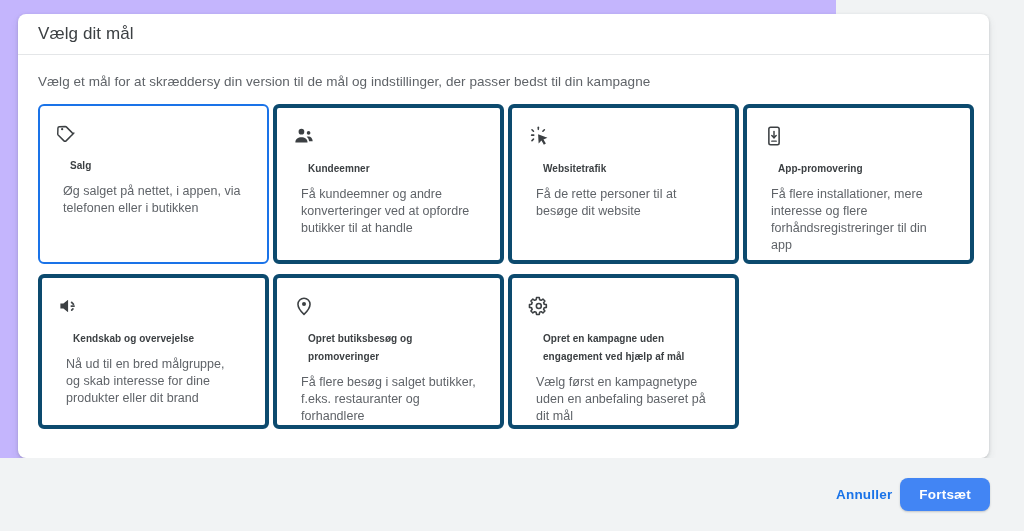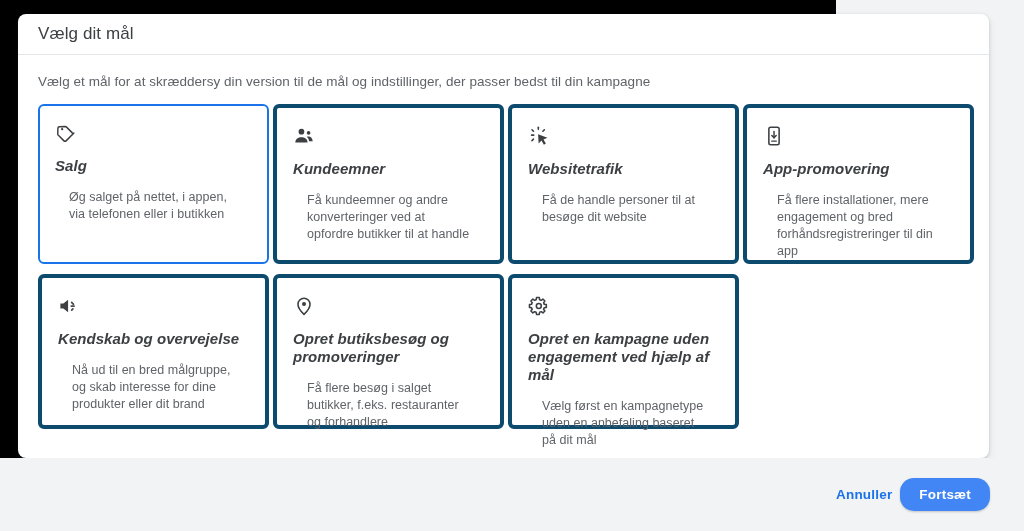--- a/index.html
+++ b/index.html
@@ -12,21 +12,21 @@
   body {
     background: #f1f3f4;
     font-family: "Liberation Sans", "DejaVu Sans", sans-serif;
     -webkit-font-smoothing: antialiased;
   }
 
   .screen {
     position: relative;
     width: 836px;
     height: 531px;
-    background: #000000;
+    background: #c4b5fd;
   }
 
   
   .dialog {
     position: absolute;
     left: 18px;
     top: 14px;
     width: 971px;
     height: 444px;
     background: #ffffff;
@@ -92,33 +92,32 @@
   .card-icon {
     width: 22px;
     height: 22px;
     color: #3c4043;
     display: block;
     margin-bottom: 13px;
   }
   .card-icon svg { display: block; width: 22px; height: 22px; }
 
   .card-title {
-    font-size: 15px;
+    font-size: 10px;
     font-weight: bold;
     color: #3c4043;
     line-height: 18px;
-    margin: 0 0 6px 0;
+    margin: 0 0 6px 15px;
     letter-spacing: .05px;
-    font-style: italic;
   }
   .card-desc {
     font-size: 12.5px;
     color: #5f6368;
     line-height: 17px;
-    margin: 14px;
+    margin: 8px;
     letter-spacing: .03px;
   }
 
   
   .footer {
     position: absolute;
     left: 0;
     top: 458px;
     width: 1024px;
     height: 73px;
@@ -139,21 +138,21 @@
     cursor: pointer;
     letter-spacing: .2px;
     font-family: inherit;
   }
   .btn-primary {
     font-size: 13.5px;
     color: #ffffff;
     background: #4285f4;
     border: none;
     padding: 9px 19px;
-    border-radius: 14px;
+    border-radius: 8px;
     cursor: pointer;
     font-weight: bold;
     letter-spacing: .2px;
     font-family: inherit;
     box-shadow: 0 1px 2px rgba(60,64,67,.25);
   }
 </style>
 </head>
 <body>
 
@@ -199,34 +198,34 @@
             <svg viewBox="0 0 24 24" fill="currentColor">
               <rect x="10.4" y="1.6" width="1.7" height="4" rx=".85"></rect>
               <rect x="3.1" y="10.2" width="4" height="1.7" rx=".85"></rect>
               <rect x="4.3" y="4" width="1.7" height="4" rx=".85" transform="rotate(-45 5.15 6)"></rect>
               <rect x="16.2" y="4" width="1.7" height="4" rx=".85" transform="rotate(45 17.05 6)"></rect>
               <rect x="4.3" y="14.2" width="1.7" height="4" rx=".85" transform="rotate(45 5.15 16.2)"></rect>
               <path d="M11 10.1 21.2 14l-4.3 1.7 2.6 4.5-2.2 1.3-2.6-4.5-3.1 3.3z"></path>
             </svg>
           </span>
           <p class="card-title">Websitetrafik</p>
-          <p class="card-desc">Få de handle personer til at besøge dit website</p>
+          <p class="card-desc">Få de rette personer til at besøge dit website</p>
         </div>
 
         <div class="goal-card r1">
           <span class="card-icon">
             <svg viewBox="0 0 24 24" fill="none" stroke="currentColor" stroke-width="1.7" stroke-linecap="round" stroke-linejoin="round">
               <rect x="6.4" y="2.4" width="11.2" height="19.2" rx="1.9"></rect>
               <path d="M12 7.2v6.6" stroke-width="1.6"></path>
               <path d="M9.6 11.5 12 14l2.4-2.5" stroke-width="1.6"></path>
               <path d="M9.6 17.6h4.8" stroke-width="1.6"></path>
             </svg>
           </span>
           <p class="card-title">App-promovering</p>
-          <p class="card-desc">Få flere installationer, mere engagement og bred forhåndsregistreringer til din app</p>
+          <p class="card-desc">Få flere installationer, mere interesse og flere forhåndsregistreringer til din app</p>
         </div>
 
         <div class="goal-card r2">
           <span class="card-icon">
             <svg viewBox="0 0 24 24" fill="currentColor">
               <path d="M2.6 9.2h3.3L11 5.1v13.8l-5.1-4.1H2.6z"></path>
               <path d="M14.2 7.4a1 1 0 0 1 1.4 0l1.8 1.8a1 1 0 1 1-1.4 1.4l-1.8-1.8a1 1 0 0 1 0-1.4z" opacity=".95"></path>
               <path d="M14.6 11.1h2.9a1 1 0 1 1 0 2h-2.9a1 1 0 1 1 0-2z" opacity=".95"></path>
               <path d="M15.6 14.4a1 1 0 0 1 1.4 1.4l-1.4 1.4a1 1 0 0 1-1.4-1.4z" opacity=".95"></path>
             </svg>

